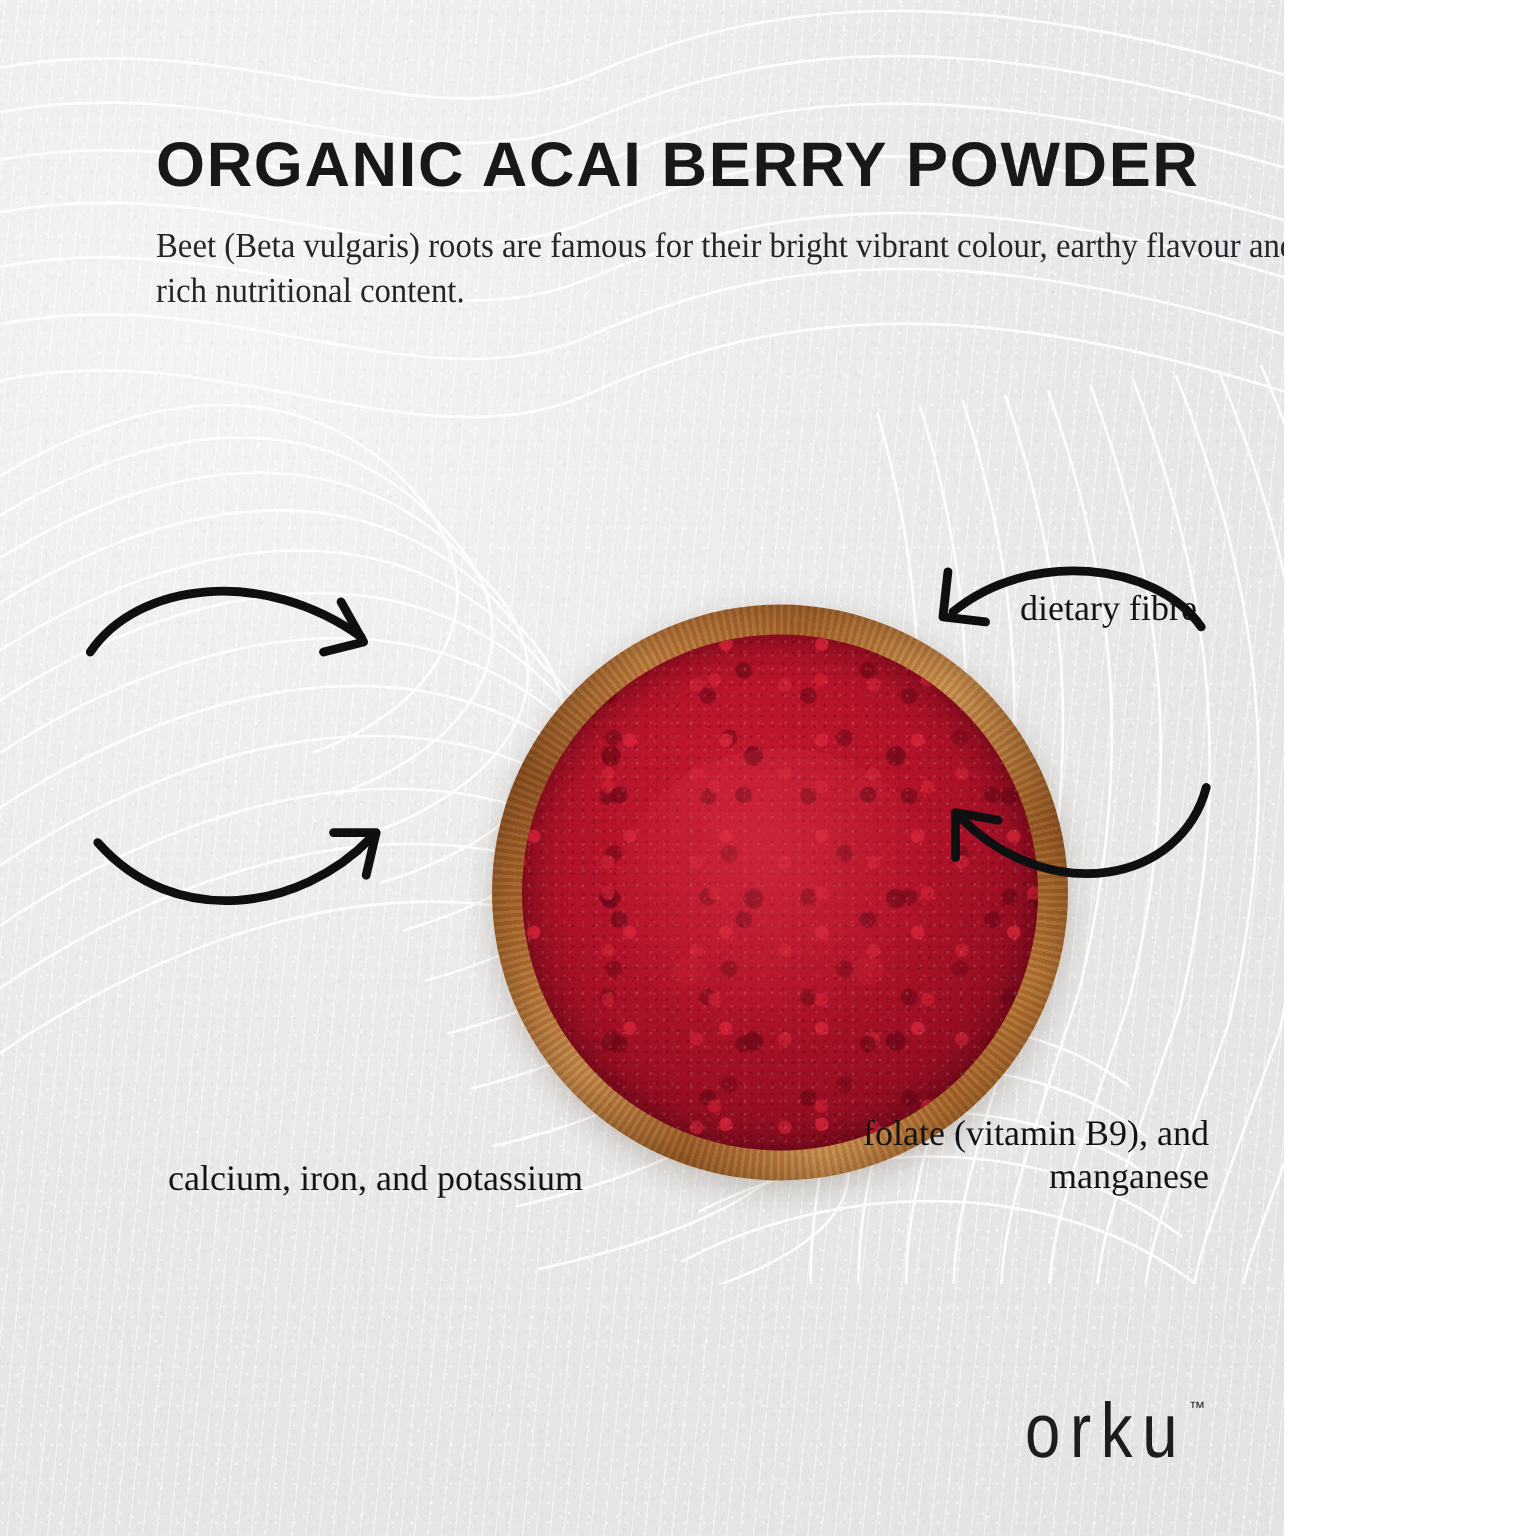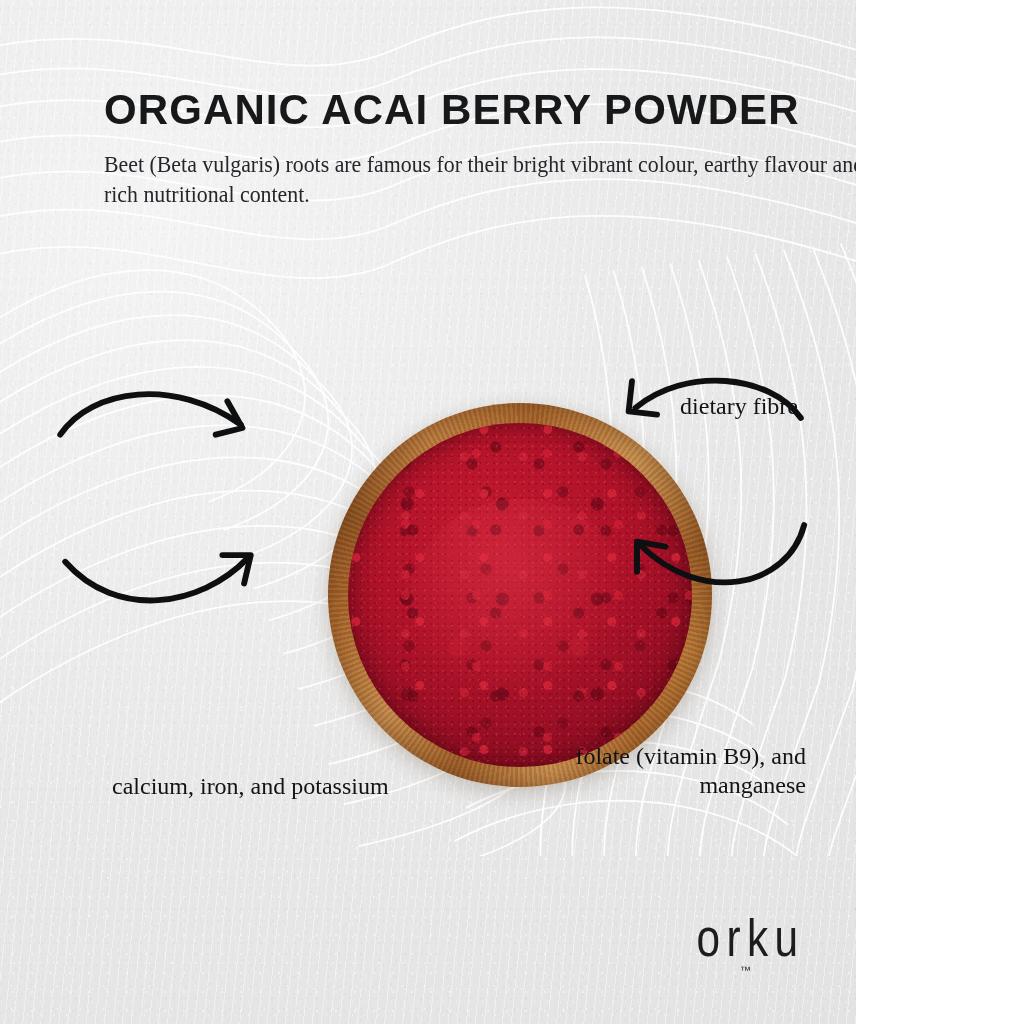--- a/index.html
+++ b/index.html
@@ -153,22 +153,21 @@
   .c-tr { right: 58px; top: 392px; width: 300px; }
   .c-br { right: 50px; top: 742px; width: 310px; font-family: Liberation Serif, serif; }
 
   .arrows { position: absolute; inset: 0; pointer-events: none; }
 
   
   .logo {
     position: absolute;
     right: 52px; bottom: 45px;
     display: flex;
-    align-items: center;
-    flex-direction: column;
+    align-items: flex-start;
   }
   .logo-word {
     font-family: "Liberation Sans", "DejaVu Sans", sans-serif;
     font-size: 46px;
     font-weight: 400;
     letter-spacing: 7px;
     color: #1b1d1f;
     line-height: 1;
     transform: scaleY(1.12) scaleX(.92);
     transform-origin: bottom right;

